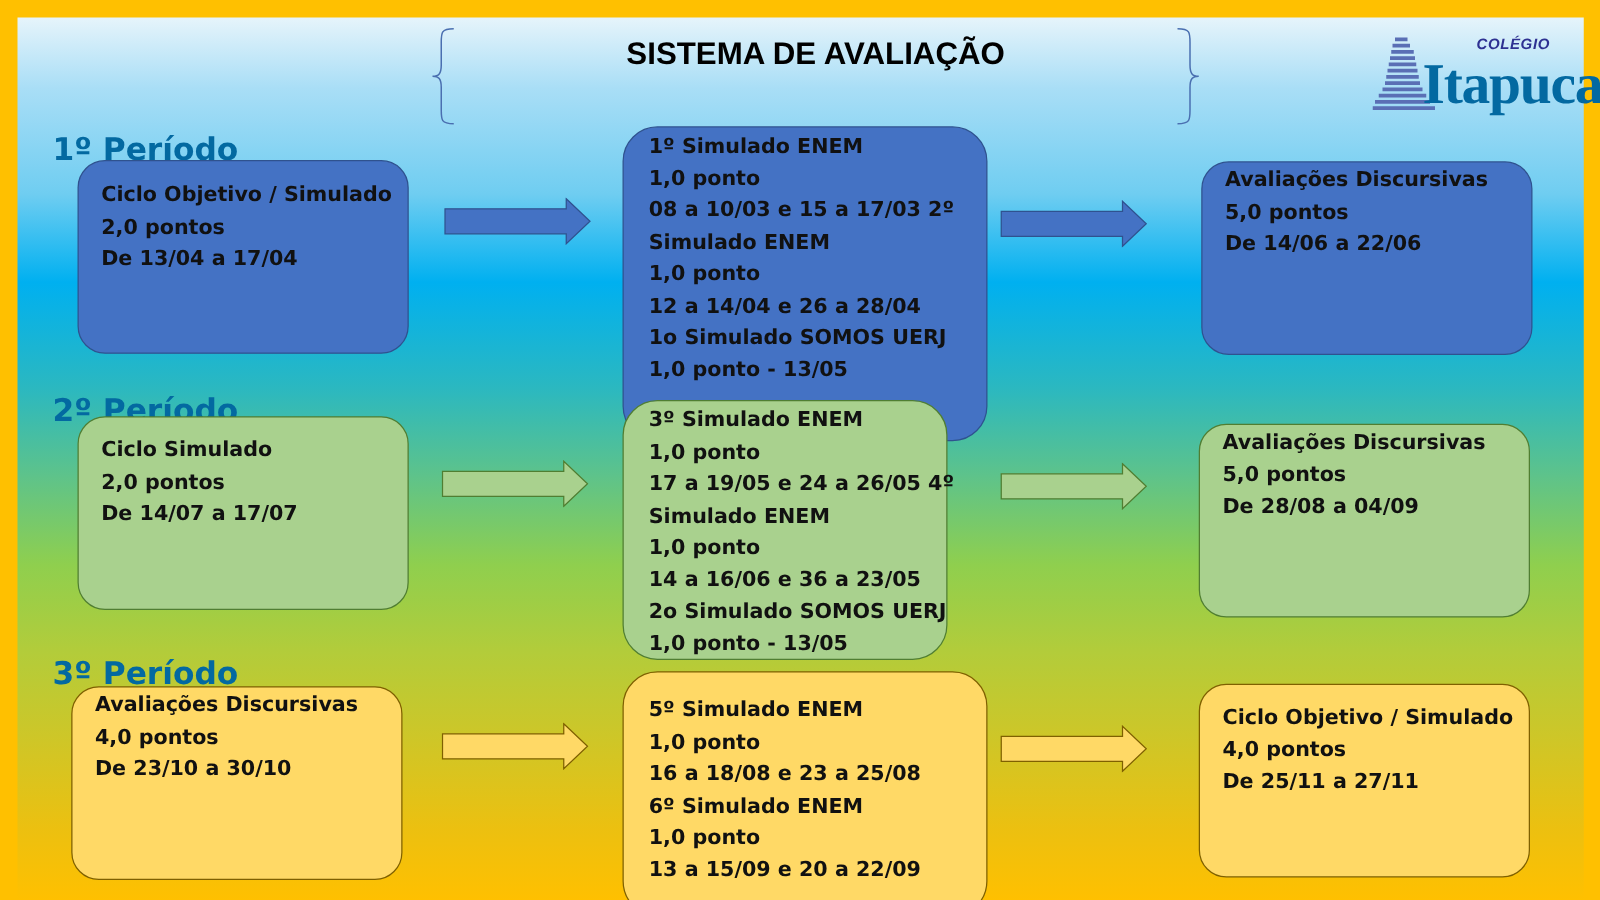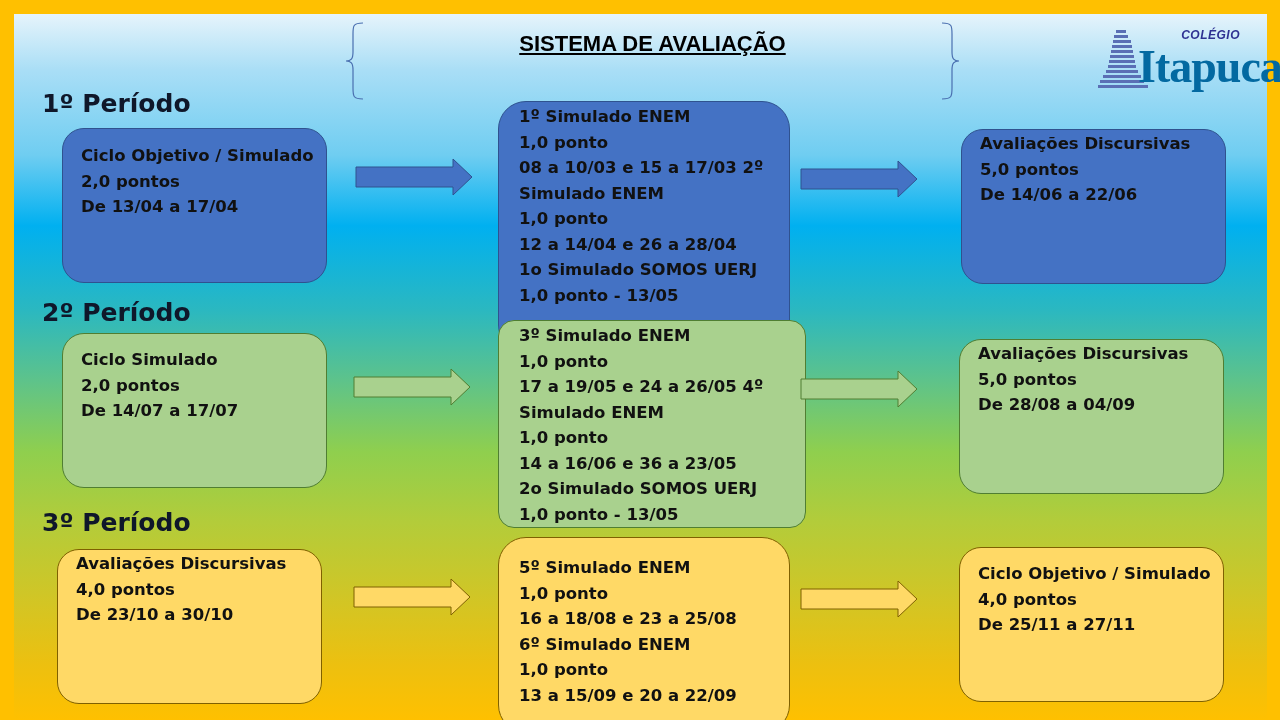--- a/index.html
+++ b/index.html
@@ -15,35 +15,36 @@
       #5ec38a 52%, #8fcf4e 62%, #b3cc3a 72%, #cfc627 82%, #ecc010 92%, #ffc000 100%);
   }
   .title-wrap {
     position: absolute; left: 345px; top: 22px; width: 615px; height: 78px;
   }
   .brace { position: absolute; top: 0; width: 20px; height: 78px; }
   .brace.left { left: 0; }
   .brace.right { right: 0; }
   .title {
     position: absolute; left: 0; right: 0; top: 6px; text-align: center;
-    font-weight: bold; font-size: 22px; line-height: 31px; color: #000; text-decoration: underline;
+    font-weight: bold; font-size: 25px; line-height: 31px; color: #000;
   }
   .logo { position: absolute; left: 1098px; top: 26px; width: 146px; height: 66px; }
   .logo .colegio {
     position: absolute; right: 4px; top: 2px; font-weight: bold; font-style: italic;
     font-size: 12px; color: #2e3192; letter-spacing: 0.5px;
   }
   .logo .name {
     position: absolute; left: 40px; top: 14px; font-weight: bold; 
     font-size: 46px; color: #0369a1; font-family: "Liberation Serif", serif; letter-spacing: -1px;
   }
   .logo svg { position: absolute; left: 0; top: 0; }
   .period {
-    position: absolute; left: 42px; font-size: 25px; font-weight: bold; color: #0f172a;
+    position: absolute; left: 42px; font-size: 25px; font-weight: bold; color: #0369a1;
     font-family: "DejaVu Sans", sans-serif;
+    margin-top: 16px;
   }
   .box {
     position: absolute; box-sizing: border-box; border-radius: 22px;
     font-weight: bold; font-size: 16.5px; line-height: 25.5px; color: #111;
     font-family: "DejaVu Sans", sans-serif; padding: 0 0 0 18px;
   }
   .box .line { display: block; white-space: nowrap; }
   .blue { background: #4472c4; border: 1px solid #2f528f; }
   .green { background: #a9d18e; border: 1px solid #507e32; }
   .yellow { background: #ffd966; border: 1px solid #7f6000; }
@@ -119,21 +120,21 @@
 </div>
 
 <div class="box green" style="left:62px; top:333px; width:265px; height:155px; padding-top:13px;">
   <span class="line">Ciclo Simulado</span>
   <span class="line">2,0 pontos</span>
   <span class="line">De 14/07 a 17/07</span>
 </div>
 <svg class="arrow" style="left:353px; top:368px;" viewBox="0 0 118 38">
   <path d="M1 9 L98 9 L98 1 L117 19 L98 37 L98 29 L1 29 Z" fill="#a9d18e" stroke="#507e32" stroke-width="1"></path>
 </svg>
-<div class="box green" style="left:498px; top:320px; width:308px; height:208px; padding-top:2px; padding-left:20px; border-radius:16px;">
+<div class="box green" style="left:498px; top:320px; width:260px; height:208px; padding-top:2px; padding-left:20px; border-radius:28px;">
   <span class="line">3º Simulado ENEM</span>
   <span class="line">1,0 ponto</span>
   <span class="line">17 a 19/05 e 24 a 26/05 4º</span>
   <span class="line">Simulado ENEM</span>
   <span class="line">1,0 ponto</span>
   <span class="line">14 a 16/06 e 36 a 23/05</span>
   <span class="line">2o Simulado SOMOS UERJ</span>
   <span class="line">1,0 ponto  - 13/05</span>
 </div>
 <svg class="arrow" style="left:800px; top:370px;" viewBox="0 0 118 38">

